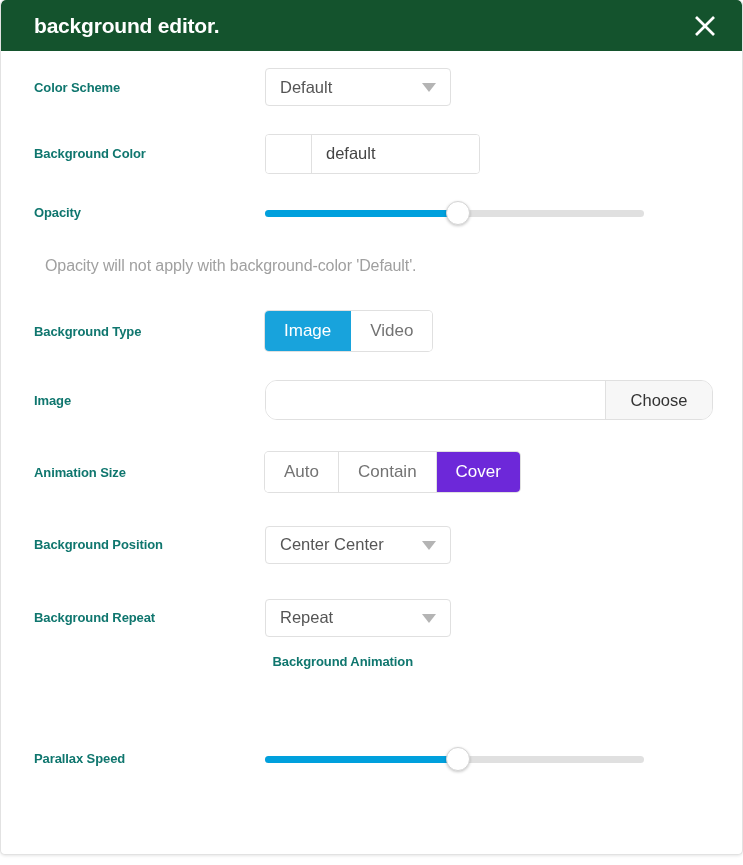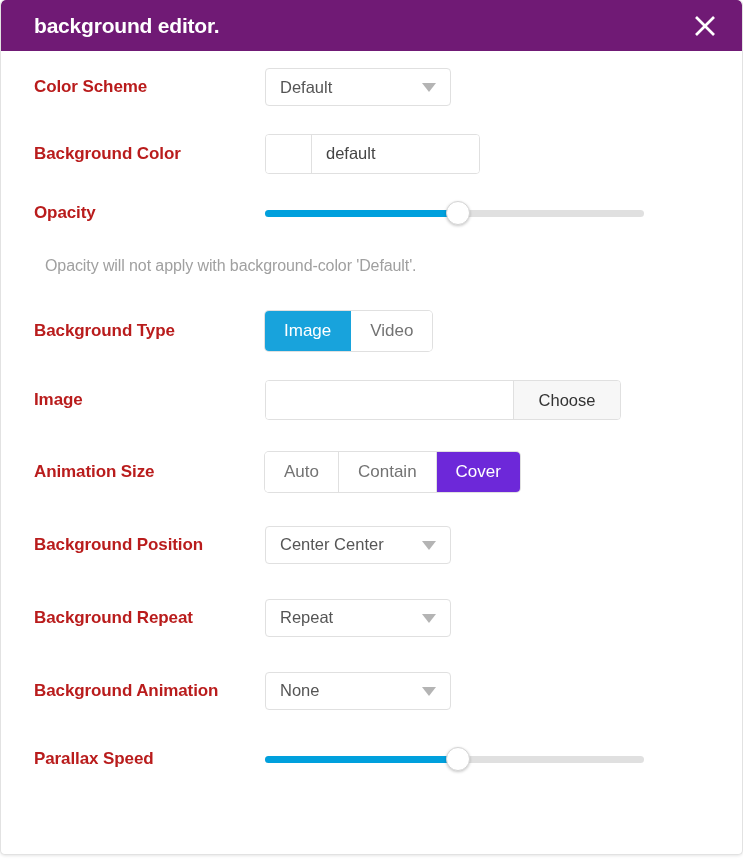--- a/index.html
+++ b/index.html
@@ -26,21 +26,21 @@
     border-top: none;
     box-sizing: border-box;
     overflow: hidden;
     box-shadow: 0 1px 3px rgba(0,0,0,0.10);
   }
 
   
   .titlebar {
     position: relative;
     height: 51px;
-    background: #701a75;
+    background: #14532d;
     border-top-left-radius: 5px;
     border-top-right-radius: 5px;
     display: flex;
     align-items: center;
   }
   .titlebar-title {
     margin-left: 33px;
     color: #ffffff;
     font-size: 21px;
     font-weight: bold;
@@ -67,23 +67,23 @@
     display: flex;
     align-items: center;
     min-height: 40px;
     padding-left: 33px;
     box-sizing: border-box;
   }
 
   .label {
     width: 231px;
     flex: 0 0 231px;
-    font-size: 17px;
+    font-size: 13px;
     font-weight: bold;
-    color: #b91c1c;
+    color: #0f766e;
     letter-spacing: -0.1px;
   }
 
   .control { position: relative; }
 
   
   .select {
     position: relative;
     width: 186px;
     height: 38px;
@@ -210,24 +210,24 @@
   .btngroup .btn:last-child { border-right: none; }
   .btngroup .btn.active {
     background: #18a3dc;
     color: #ffffff;
     border-right-color: #18a3dc;
   }
 
   
   .filepicker {
     display: flex;
-    width: 356px;
+    width: 448px;
     height: 40px;
     border: 1px solid #e0e0e0;
-    border-radius: 4px;
+    border-radius: 12px;
     box-sizing: border-box;
     overflow: hidden;
     background: #ffffff;
   }
   .filepicker .finput {
     flex: 1;
     background: #ffffff;
     cursor: text;
   }
   .filepicker .choose {
@@ -337,21 +337,21 @@
     <div class="row" style="height:73px;">
       <div class="label">Background Repeat</div>
       <div class="control">
         <div class="select">
           <span class="value">Repeat</span>
           <span class="caret"></span>
         </div>
       </div>
     </div>
 
-    <div class="row" style="height:73px;">
+    <div class="row" style="height:73px;flex-direction:column;">
       <div class="label">Background Animation</div>
       <div class="control">
         <div class="select">
           <span class="value">None</span>
           <span class="caret"></span>
         </div>
       </div>
     </div>
 
     <div class="row slider-row" style="height:63px;">

